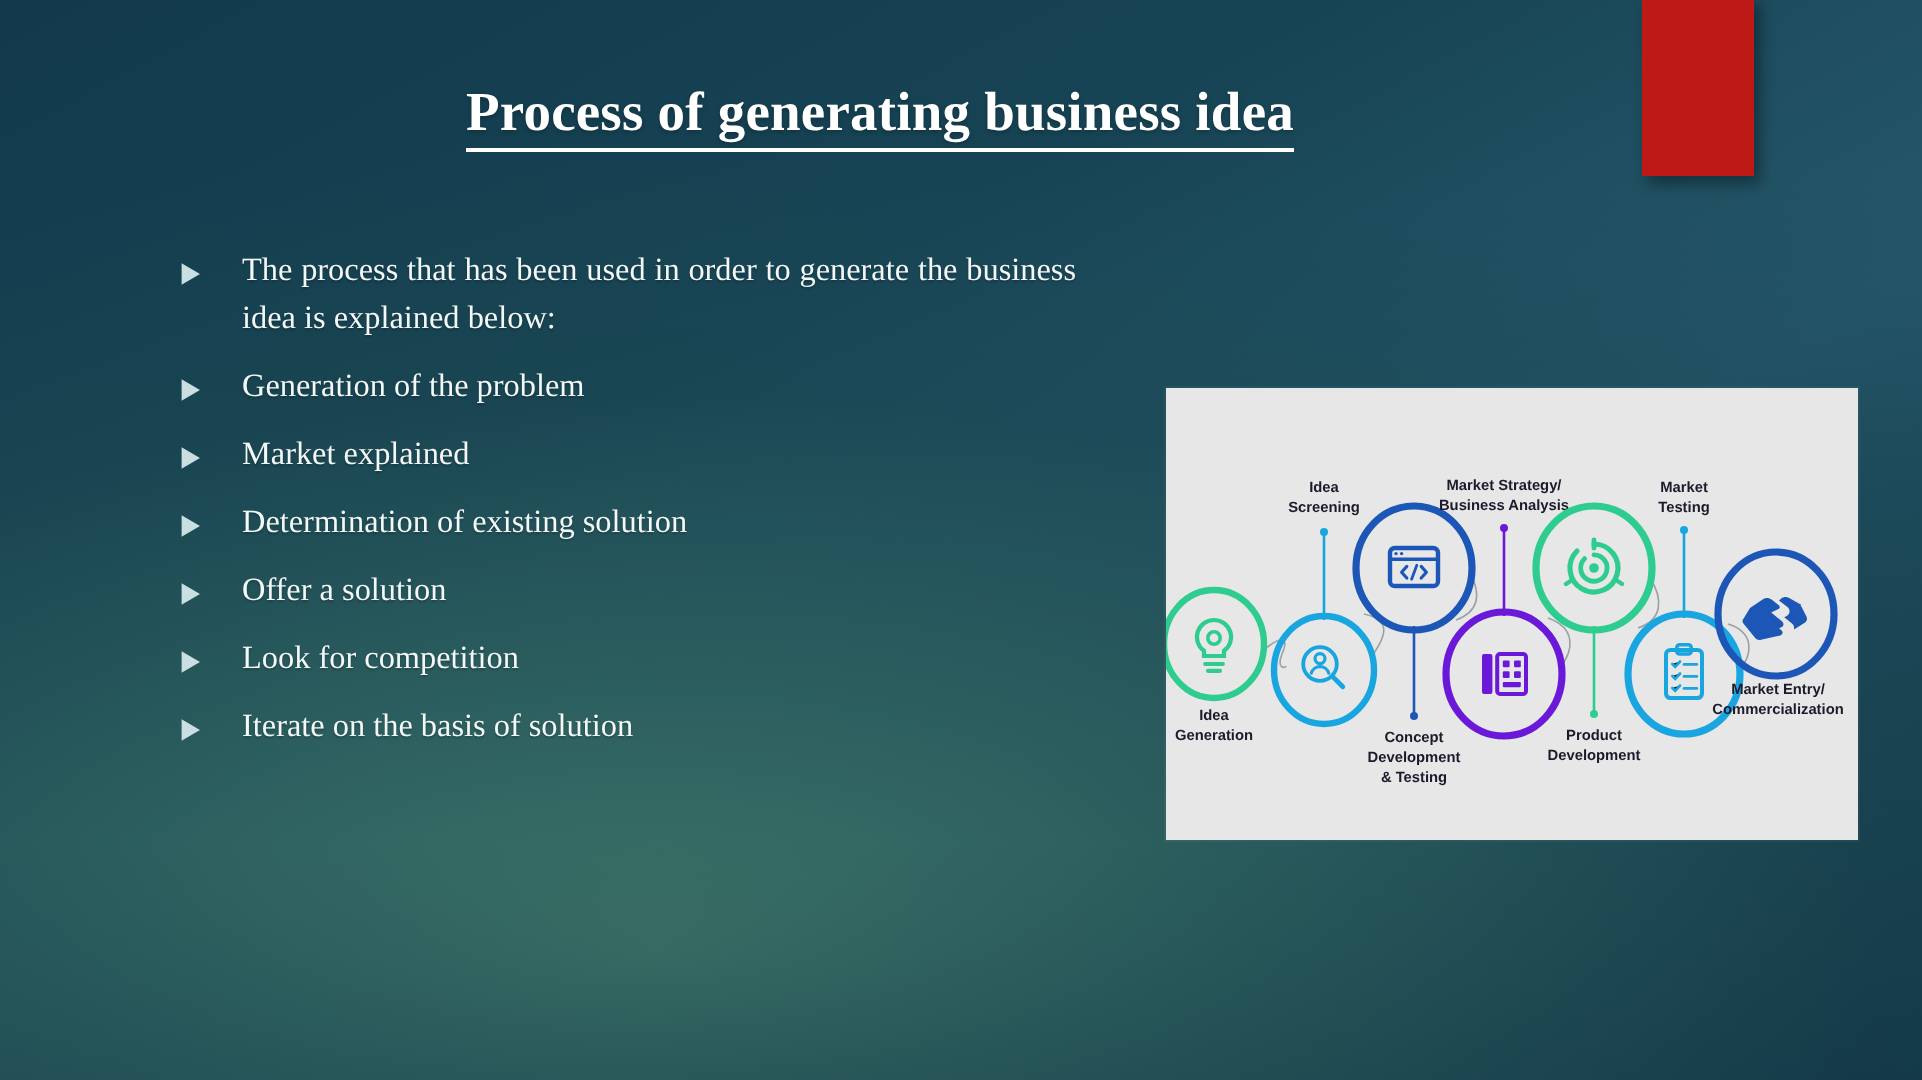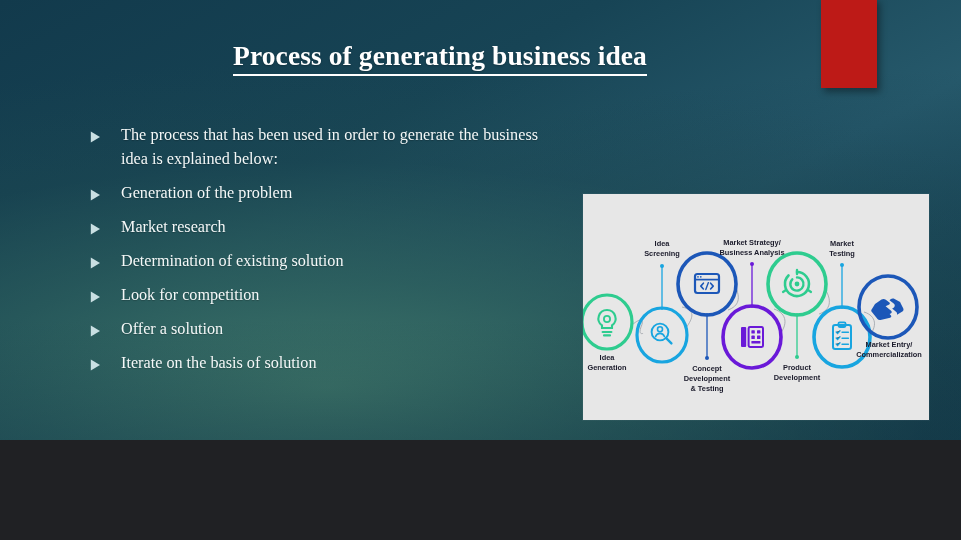--- a/index.html
+++ b/index.html
@@ -9,21 +9,21 @@
     background: #202124;
   }
   body {
     font-family: "Liberation Serif", serif;
   }
 
   
   #slide {
     position: relative;
     width: 961px;
-    height: 440px;
+    height: 540px;
     overflow: hidden;
     background-color: #1b4a55;
     background-image:
       radial-gradient(118% 95% at 34% 88%, rgba(62,117,104,0.95) 0%, rgba(49,101,95,0.72) 26%, rgba(31,74,79,0.32) 54%, rgba(19,59,77,0.0) 78%),
       radial-gradient(120% 120% at 97% 100%, rgba(18,56,74,0.95) 0%, rgba(18,56,74,0.45) 40%, rgba(18,56,74,0) 70%),
       linear-gradient(152deg, #123a4c 0%, #174455 34%, #26596b 62%, #15405250 100%);
   }
   
   #slide::after {
     content: "";
@@ -142,45 +142,45 @@
           </svg>
         </span>
         <span class="bullet-text">Generation of the problem</span>
       </div>
       <div class="bullet-row">
         <span class="bullet-marker">
           <svg width="11" height="12" viewBox="0 0 11 12">
             <path d="M0.8,0.6 L10,6 L0.8,11.4 Z" fill="#c9dfe2"></path>
           </svg>
         </span>
-        <span class="bullet-text">Market research</span>
+        <span class="bullet-text">Market explained</span>
       </div>
       <div class="bullet-row">
         <span class="bullet-marker">
           <svg width="11" height="12" viewBox="0 0 11 12">
             <path d="M0.8,0.6 L10,6 L0.8,11.4 Z" fill="#c9dfe2"></path>
           </svg>
         </span>
         <span class="bullet-text">Determination of existing solution</span>
       </div>
       <div class="bullet-row">
         <span class="bullet-marker">
           <svg width="11" height="12" viewBox="0 0 11 12">
             <path d="M0.8,0.6 L10,6 L0.8,11.4 Z" fill="#c9dfe2"></path>
           </svg>
         </span>
+        <span class="bullet-text">Offer a solution</span>
+      </div>
+      <div class="bullet-row">
+        <span class="bullet-marker">
+          <svg width="11" height="12" viewBox="0 0 11 12">
+            <path d="M0.8,0.6 L10,6 L0.8,11.4 Z" fill="#c9dfe2"></path>
+          </svg>
+        </span>
         <span class="bullet-text">Look for competition</span>
-      </div>
-      <div class="bullet-row">
-        <span class="bullet-marker">
-          <svg width="11" height="12" viewBox="0 0 11 12">
-            <path d="M0.8,0.6 L10,6 L0.8,11.4 Z" fill="#c9dfe2"></path>
-          </svg>
-        </span>
-        <span class="bullet-text">Offer a solution</span>
       </div>
       <div class="bullet-row">
         <span class="bullet-marker">
           <svg width="11" height="12" viewBox="0 0 11 12">
             <path d="M0.8,0.6 L10,6 L0.8,11.4 Z" fill="#c9dfe2"></path>
           </svg>
         </span>
         <span class="bullet-text">Iterate on the basis of solution</span>
       </div>
     </div>

